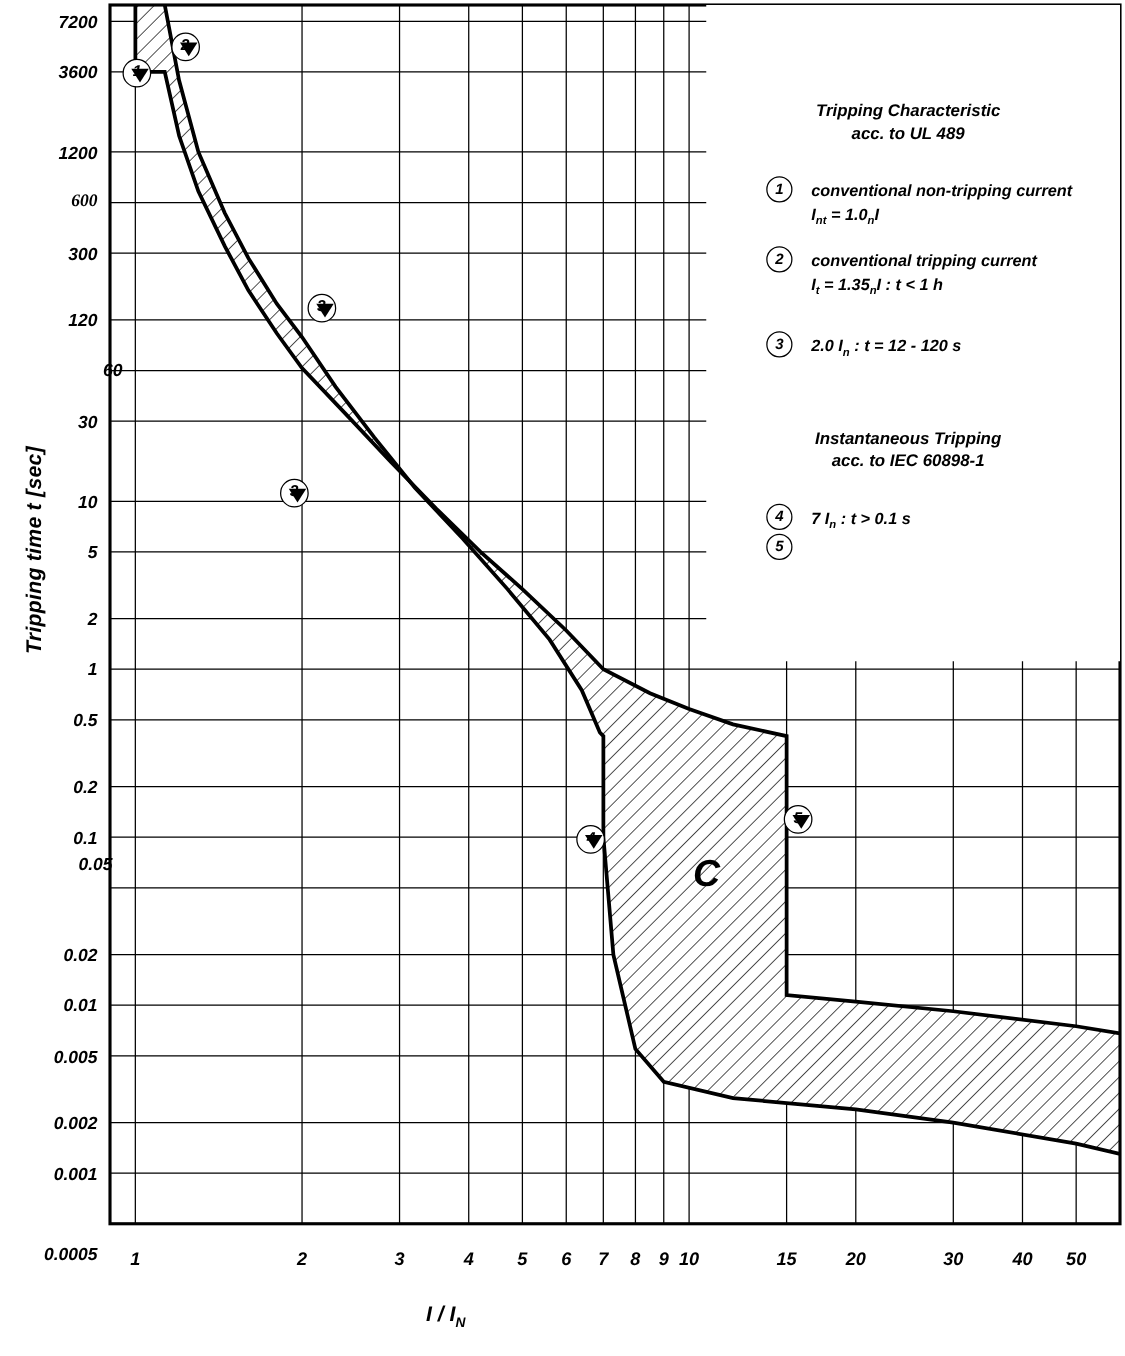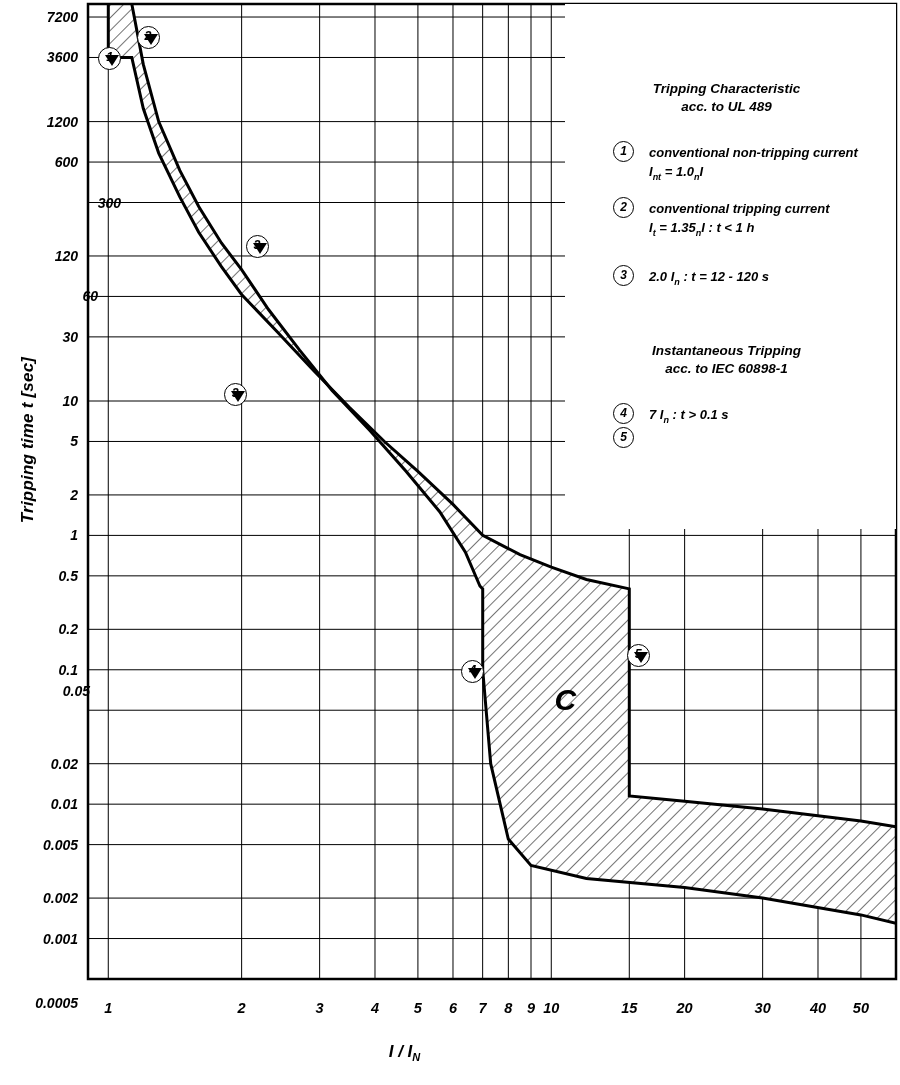--- a/index.html
+++ b/index.html
@@ -26,21 +26,20 @@
   }
   .xlabel{
     position:absolute;
     left:0;
     top:1042px;
     width:713px;
     text-align:center;
     font-style:italic;
     font-weight:bold;
     font-size:17px;
-    margin-left:48px;
   }
   .ytick{
     position:absolute;
     right:0;
     width:78px;
     text-align:right;
     font-style:italic;
     font-weight:bold;
     font-size:14px;
     transform:translateY(-50%);
@@ -183,22 +182,22 @@
       <path id="upper" fill="none" stroke="#000" stroke-width="3" d="M108.3,4.0 L108.3,57.5 L131.8,57.5 L143.3,108.6 L158.7,153.1 L179.8,196.9 L198.7,232.3 L221.4,266.6 L241.6,294.5 L276.7,331.3 L313.1,370.0 L349.3,407.2 L384.4,441.5 L417.9,471.3 L453.0,504.4 L482.7,535.4 L520.0,554.6 L551.3,567.2 L586.4,579.5 L629.3,588.9 L629.3,796.0 L684.6,801.3 L762.6,809.0 L860.9,821.0 L896.0,826.7"></path>
       <path id="lower" fill="none" stroke="#000" stroke-width="3" d="M131.8,4.0 L143.3,64.4 L158.7,121.6 L179.8,170.4 L198.7,206.5 L221.4,243.0 L241.6,269.6 L268.5,309.5 L299.4,349.9 L332.1,390.4 L370.1,430.8 L406.0,471.3 L439.7,511.7 L465.4,552.2 L479.9,586.0 L482.7,588.9 L482.7,669.8 L490.7,763.7 L508.3,839.1 L531.0,865.4 L586.4,878.5 L684.6,887.5 L762.6,898.1 L860.9,914.9 L896.0,923.2"></path>
     </g>
     <rect x="88" y="4" width="808" height="975" fill="none" stroke="#000" stroke-width="2.5"></rect>
   </svg>
 
   <div id="yticks">
       <div class="ytick" style="top: 17.0233px; left: 0px; width: 78px;">7200</div>
       <div class="ytick" style="top: 57.4772px; left: 0px; width: 78px;">3600</div>
       <div class="ytick" style="top: 121.595px; left: 0px; width: 78px;">1200</div>
-      <div class="ytick" style="top: 162.049px; left: 0px; width: 78px;">600</div>
-      <div class="ytick" style="top: 202.503px; left: 0px; width: 78px; margin-left: 43px;">300</div>
+      <div class="ytick" style="top: 162.049px; left: 0px; width: 78px; font-family: Liberation Serif, serif;">600</div>
+      <div class="ytick" style="top: 202.503px; left: 0px; width: 78px;">300</div>
       <div class="ytick" style="top: 255.98px; left: 0px; width: 78px;">120</div>
       <div class="ytick" style="top: 296.434px; left: 0px; width: 78px; padding-left: 20px;">60</div>
       <div class="ytick" style="top: 336.888px; left: 0px; width: 78px;">30</div>
       <div class="ytick" style="top: 401.006px; left: 0px; width: 78px;">10</div>
       <div class="ytick" style="top: 441.46px; left: 0px; width: 78px;">5</div>
       <div class="ytick" style="top: 494.937px; left: 0px; width: 78px;">2</div>
       <div class="ytick" style="top: 535.391px; left: 0px; width: 78px;">1</div>
       <div class="ytick" style="top: 575.845px; left: 0px; width: 78px;">0.5</div>
       <div class="ytick" style="top: 629.322px; left: 0px; width: 78px;">0.2</div>
       <div class="ytick" style="top: 669.776px; left: 0px; width: 78px;">0.1</div>

